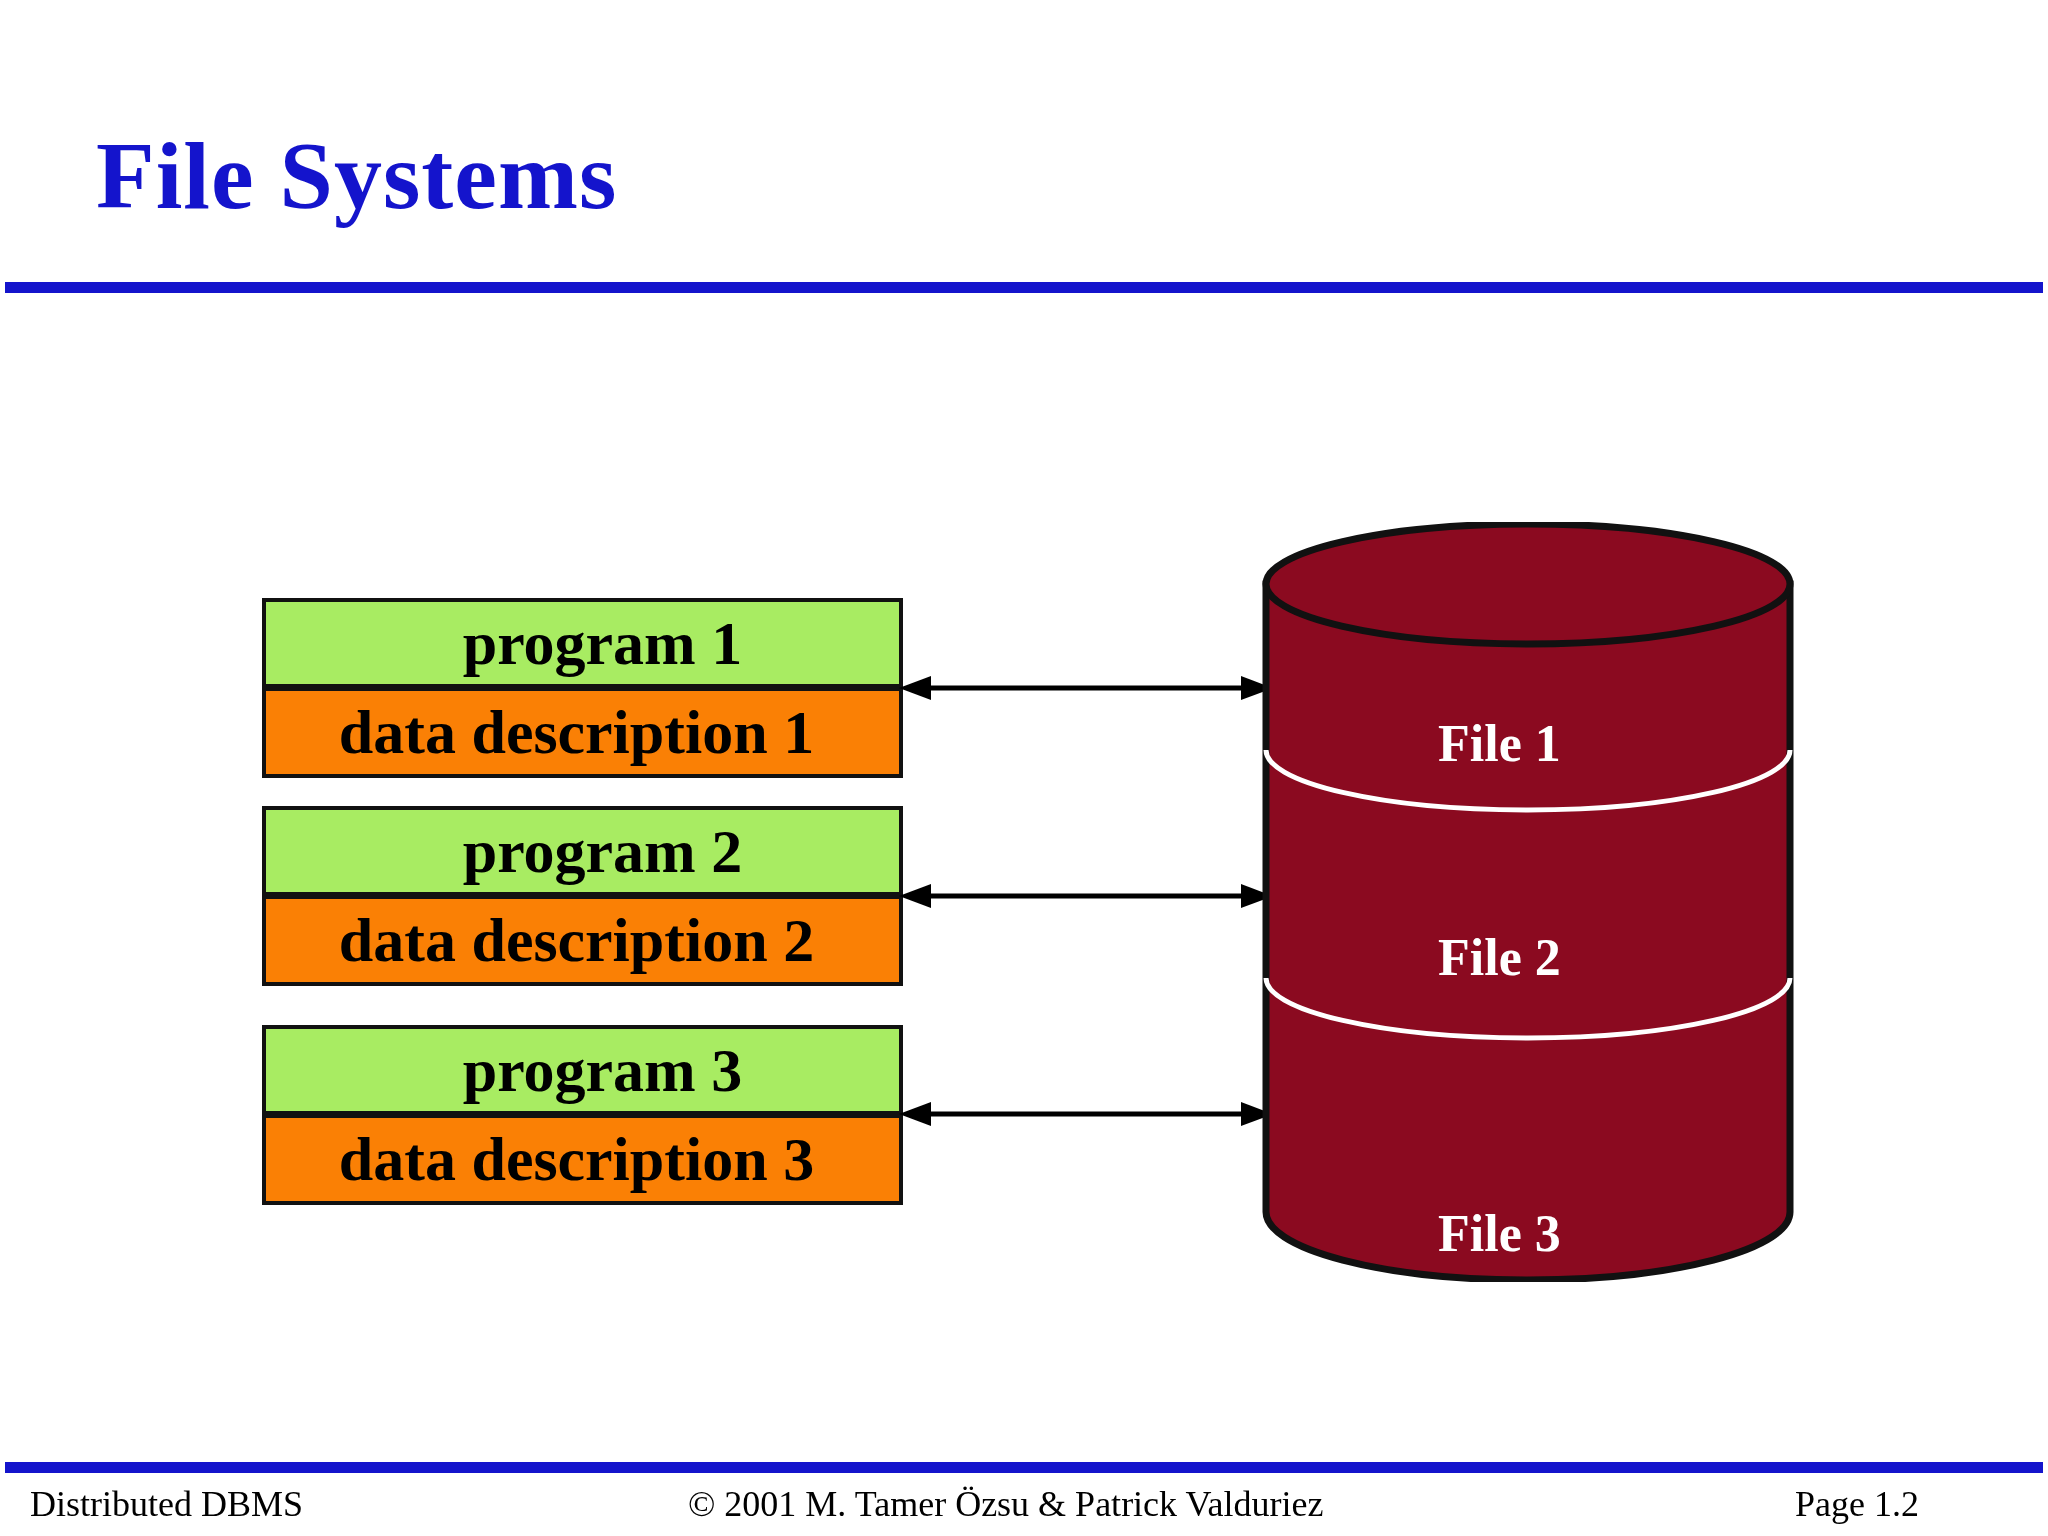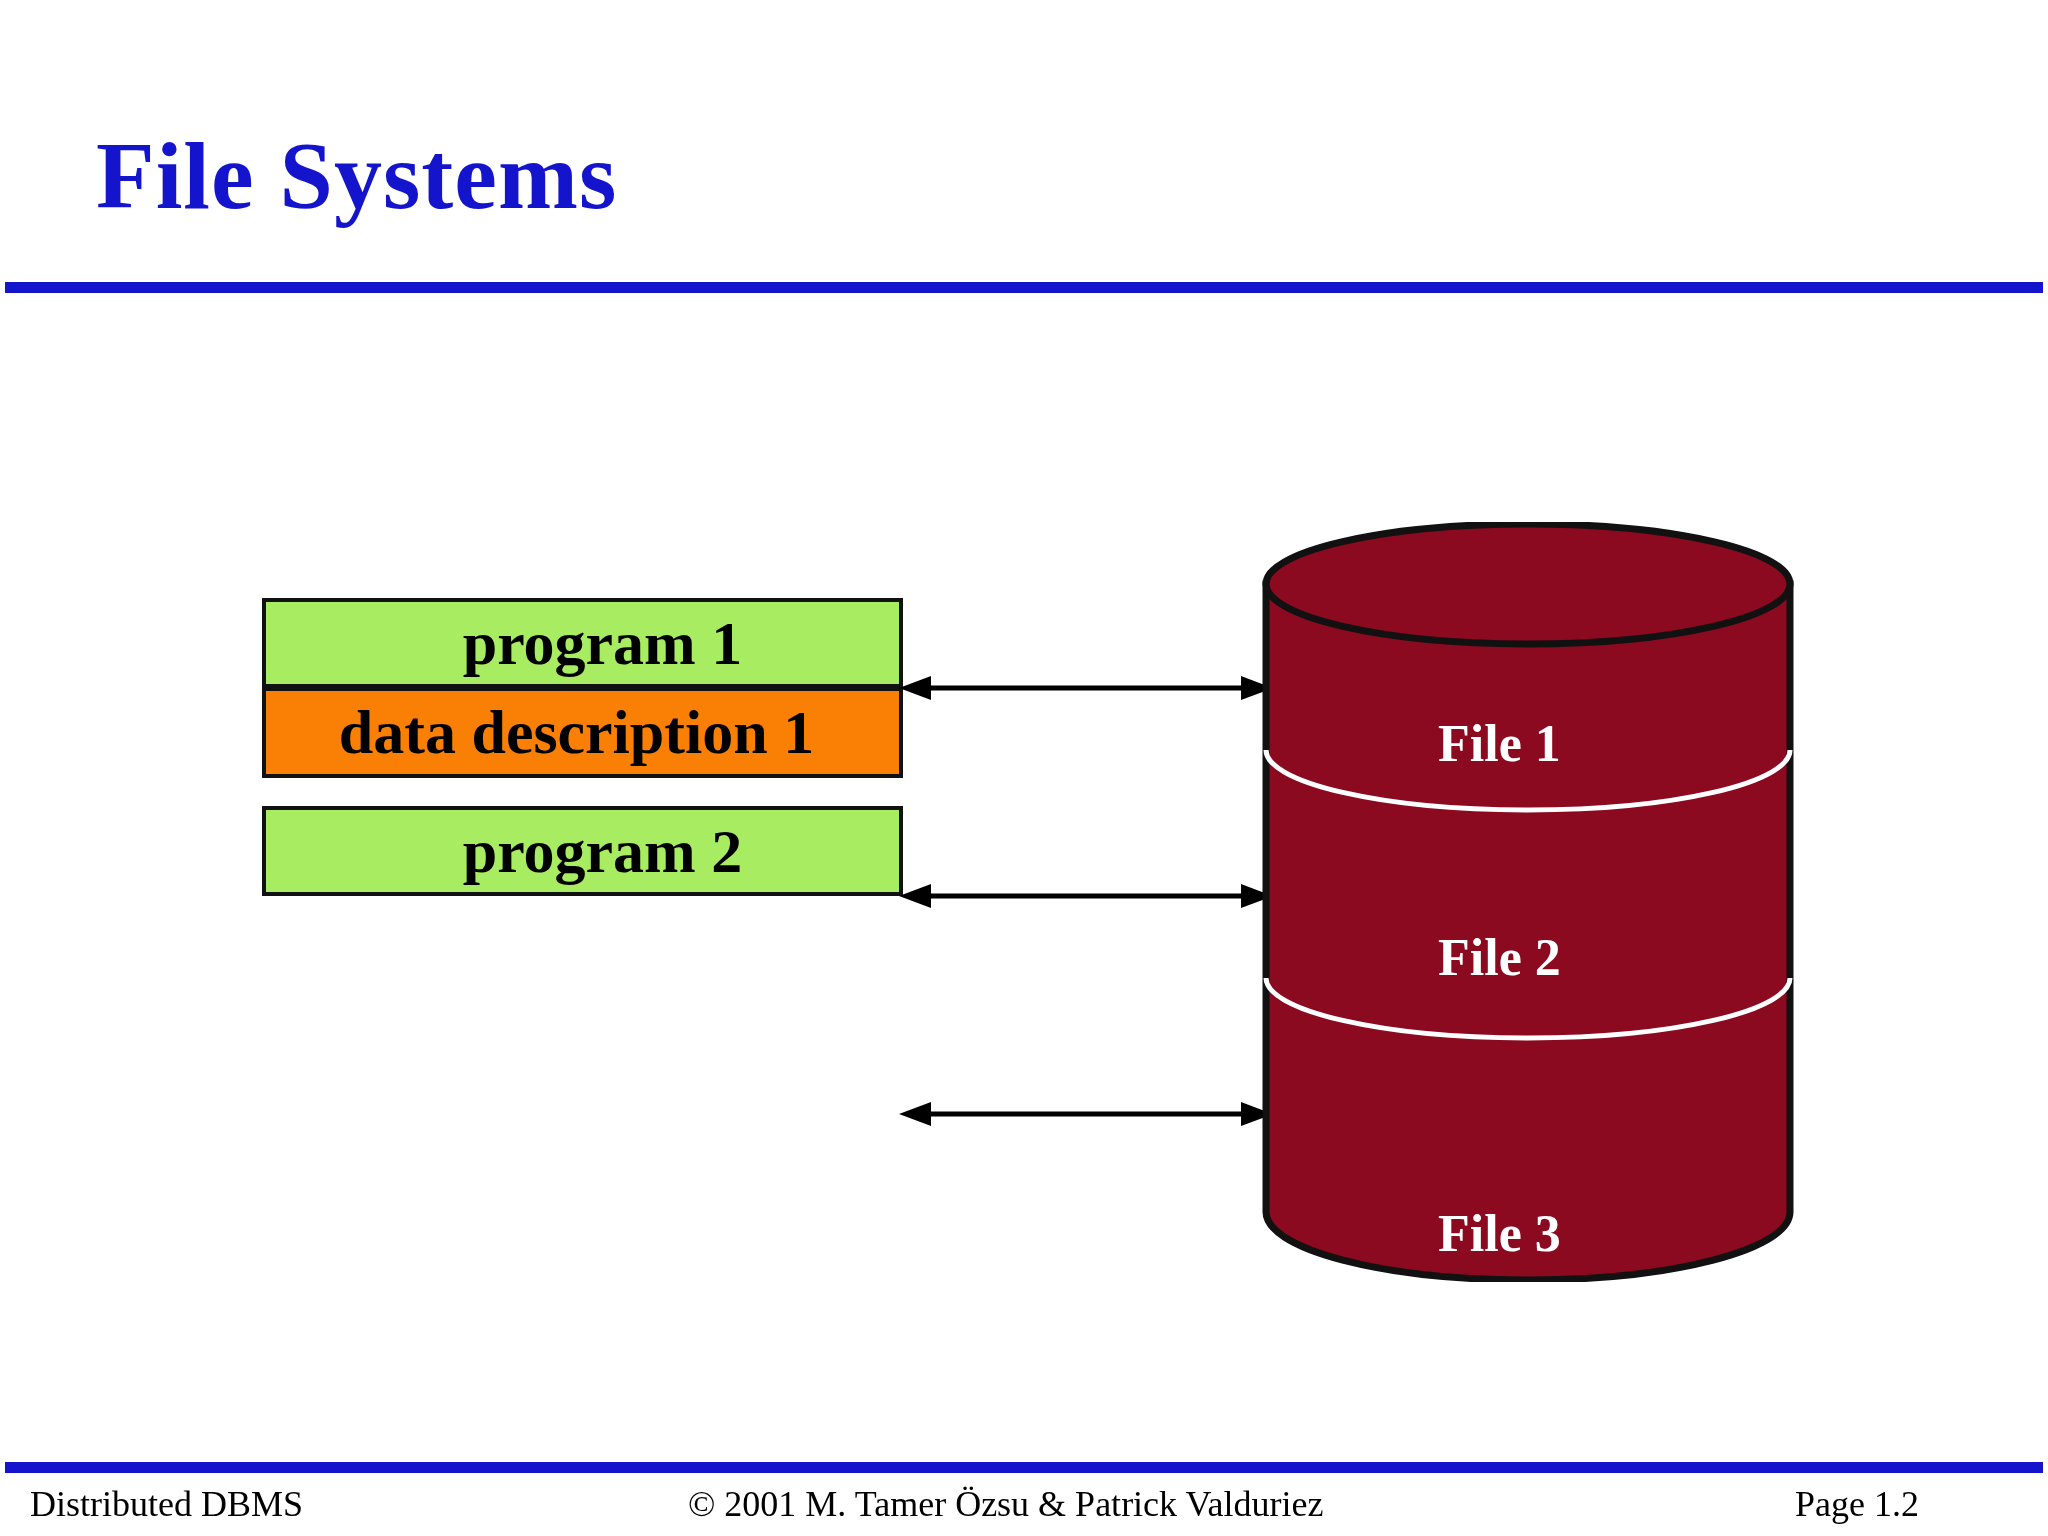--- a/index.html
+++ b/index.html
@@ -119,22 +119,27 @@
   <div id="title">File Systems</div>
   <div id="title-rule"></div>
 
   <div class="prog-group" style="top:598px;">
     <div class="cell green">program 1</div>
     <div class="cell orange">data description 1</div>
   </div>
 
   <div class="prog-group" style="top:806px;">
     <div class="cell green">program 2</div>
+    <div class="cell orange">data description 2</div>
   </div>
 
+  <div class="prog-group" style="top:1025px;">
+    <div class="cell green">program 3</div>
+    <div class="cell orange">data description 3</div>
+  </div>
 
   <div class="arrow" style="left:899px; top:672px; width:374px;">
     <svg width="374" height="32" viewBox="0 0 374 32">
       <line x1="26" y1="16" x2="348" y2="16" stroke="#000000" stroke-width="5"></line>
       <polygon points="0,16 32,4 32,28" fill="#000000"></polygon>
       <polygon points="374,16 342,4 342,28" fill="#000000"></polygon>
     </svg>
   </div>
   <div class="arrow" style="left:899px; top:880px; width:374px;">
     <svg width="374" height="32" viewBox="0 0 374 32">

